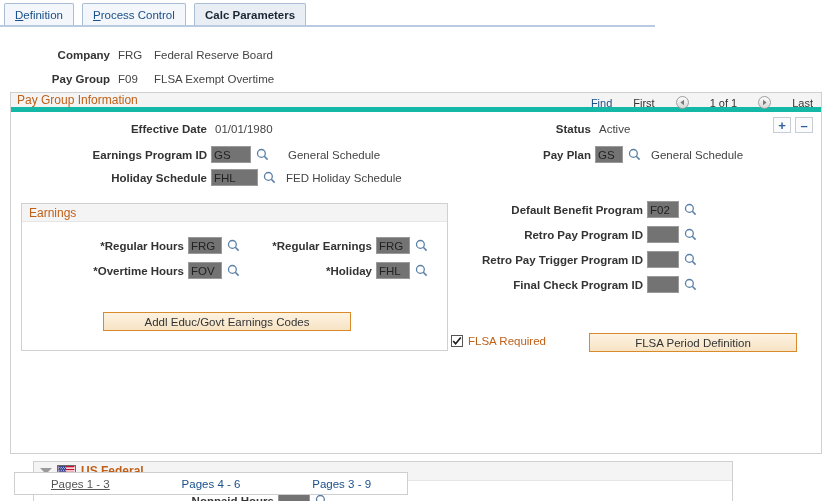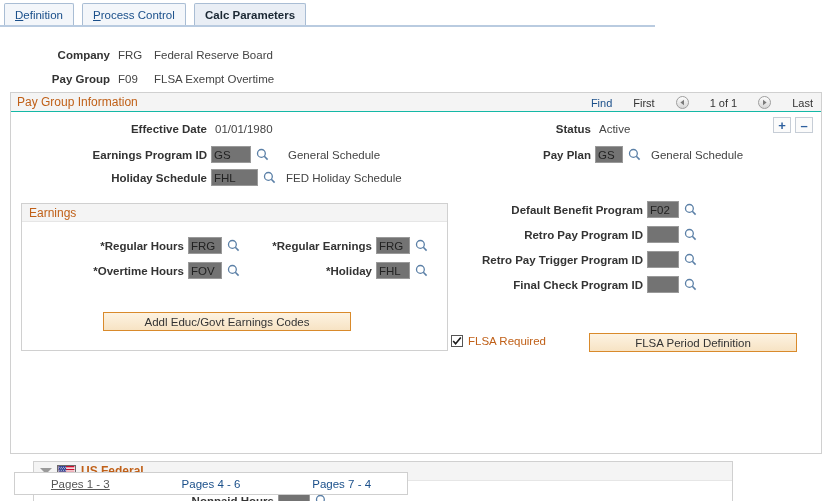--- a/index.html
+++ b/index.html
@@ -63,21 +63,21 @@
 
   
   .grpbox {
     position: absolute;
     border: 1px solid #d0d0d0;
     background: #ffffff;
   }
   .grphdr {
     height: 19px;
     background: #f4f4f4;
-    border-bottom: 1px solid #14b8a6;
+    border-bottom: 5px solid #14b8a6;
     display: flex; align-items: center;
     padding-left: 6px;
     color: #c06018;
     font-size: 12px;
     position: relative;
   }
   .grphdr .title { color: #c06018; }
 
   #pgi { left: 10px; top: 92px; width: 812px; height: 362px; }
 
@@ -450,16 +450,16 @@
         </span>
       </div>
 
     </div>
 
   </div>
 
   <div id="pager">
     <span class="pg current">Pages 1 - 3</span>
     <span class="pg link">Pages 4 - 6</span>
-    <span class="pg link">Pages 7 - 4</span>
+    <span class="pg link">Pages 3 - 9</span>
   </div>
 
 </div>
 
 </body></html>

